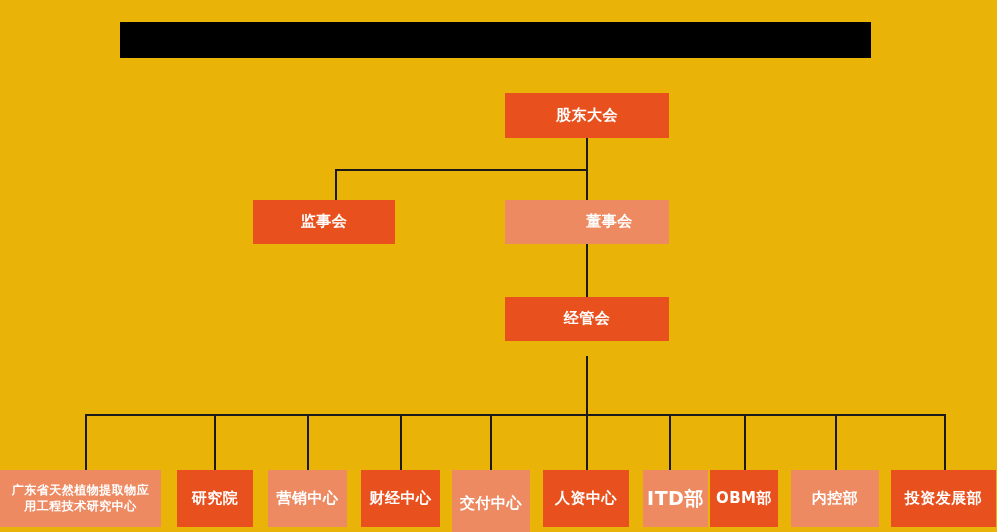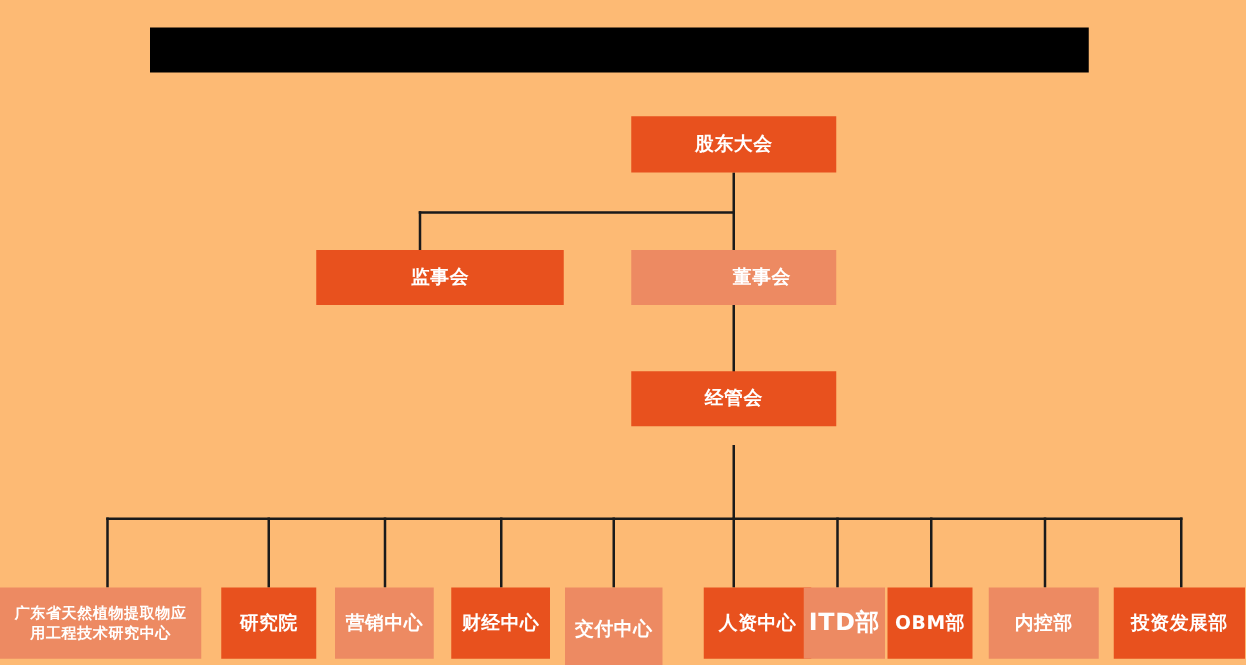--- a/index.html
+++ b/index.html
@@ -7,21 +7,21 @@
     padding: 0;
     background: #ffffff;
   }
   body {
     font-family: "DejaVu Sans", "Liberation Sans", sans-serif;
   }
   #chart-root {
     position: relative;
     width: 997px;
     height: 532px;
-    background: #fdba74;
+    background: #eab308;
     overflow: hidden;
   }
   .redaction-bar {
     position: absolute;
     background: #000000;
   }
   .node {
     position: absolute;
     box-sizing: border-box;
     display: flex;
@@ -71,21 +71,21 @@
   <div class="connector v" style="left:586px; top:414px; height:56px;"></div>
   <div class="connector v" style="left:669px; top:414px; height:56px;"></div>
   <div class="connector v" style="left:744px; top:414px; height:56px;"></div>
   <div class="connector v" style="left:835px; top:414px; height:56px;"></div>
   <div class="connector v" style="left:944px; top:414px; height:56px;"></div>
 
   <div class="node dark" style="left:505px; top:93px; width:164px; height:45px; font-size:15px;">
     <span class="label">股东大会</span>
   </div>
 
-  <div class="node dark" style="left:253px; top:200px; width:198px; height:44px; font-size:15px;">
+  <div class="node dark" style="left:253px; top:200px; width:142px; height:44px; font-size:15px;">
     <span class="label">监事会</span>
   </div>
 
   <div class="node light" style="left:505px; top:200px; width:164px; height:44px; font-size:15px;padding-left:48px;">
     <span class="label">董事会</span>
   </div>
 
   <div class="node dark" style="left:505px; top:297px; width:164px; height:44px; font-size:15px;">
     <span class="label">经管会</span>
   </div>
@@ -103,21 +103,21 @@
   </div>
 
   <div class="node dark" style="left:361px; top:470px; width:79px; height:57px; font-size:15px;justify-content:flex-end;">
     <span class="label">财经中心</span>
   </div>
 
   <div class="node light" style="left:452px; top:470px; width:78px; height:67px; font-size:15px;">
     <span class="label">交付中心</span>
   </div>
 
-  <div class="node dark" style="left:543px; top:470px; width:86px; height:57px; font-size:15px;margin-left:20px;">
+  <div class="node dark" style="left:543px; top:470px; width:86px; height:57px; font-size:15px;">
     <span class="label">人资中心</span>
   </div>
 
   <div class="node light" style="left:643px; top:470px; width:65px; height:57px; font-size:19px;">
     <span class="label">ITD部</span>
   </div>
 
   <div class="node dark" style="left:710px; top:470px; width:68px; height:57px; font-size:15px;">
     <span class="label">OBM部</span>
   </div>

